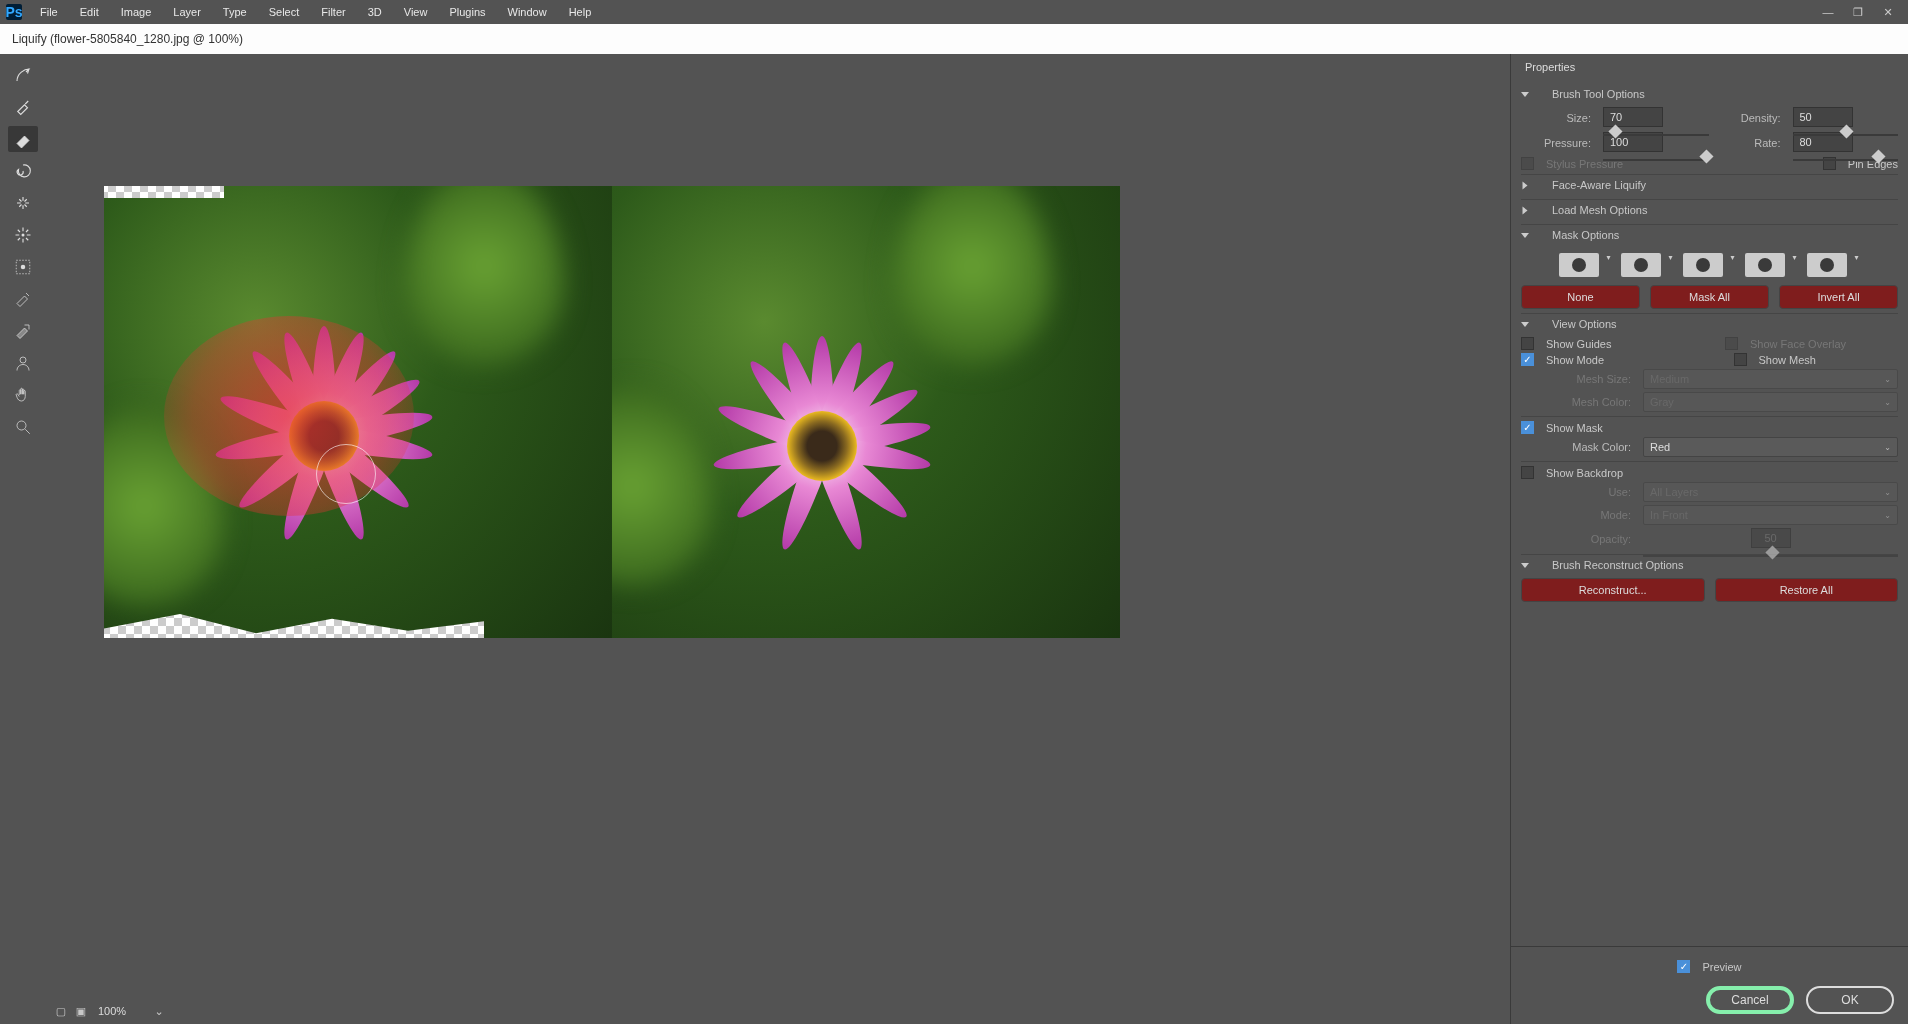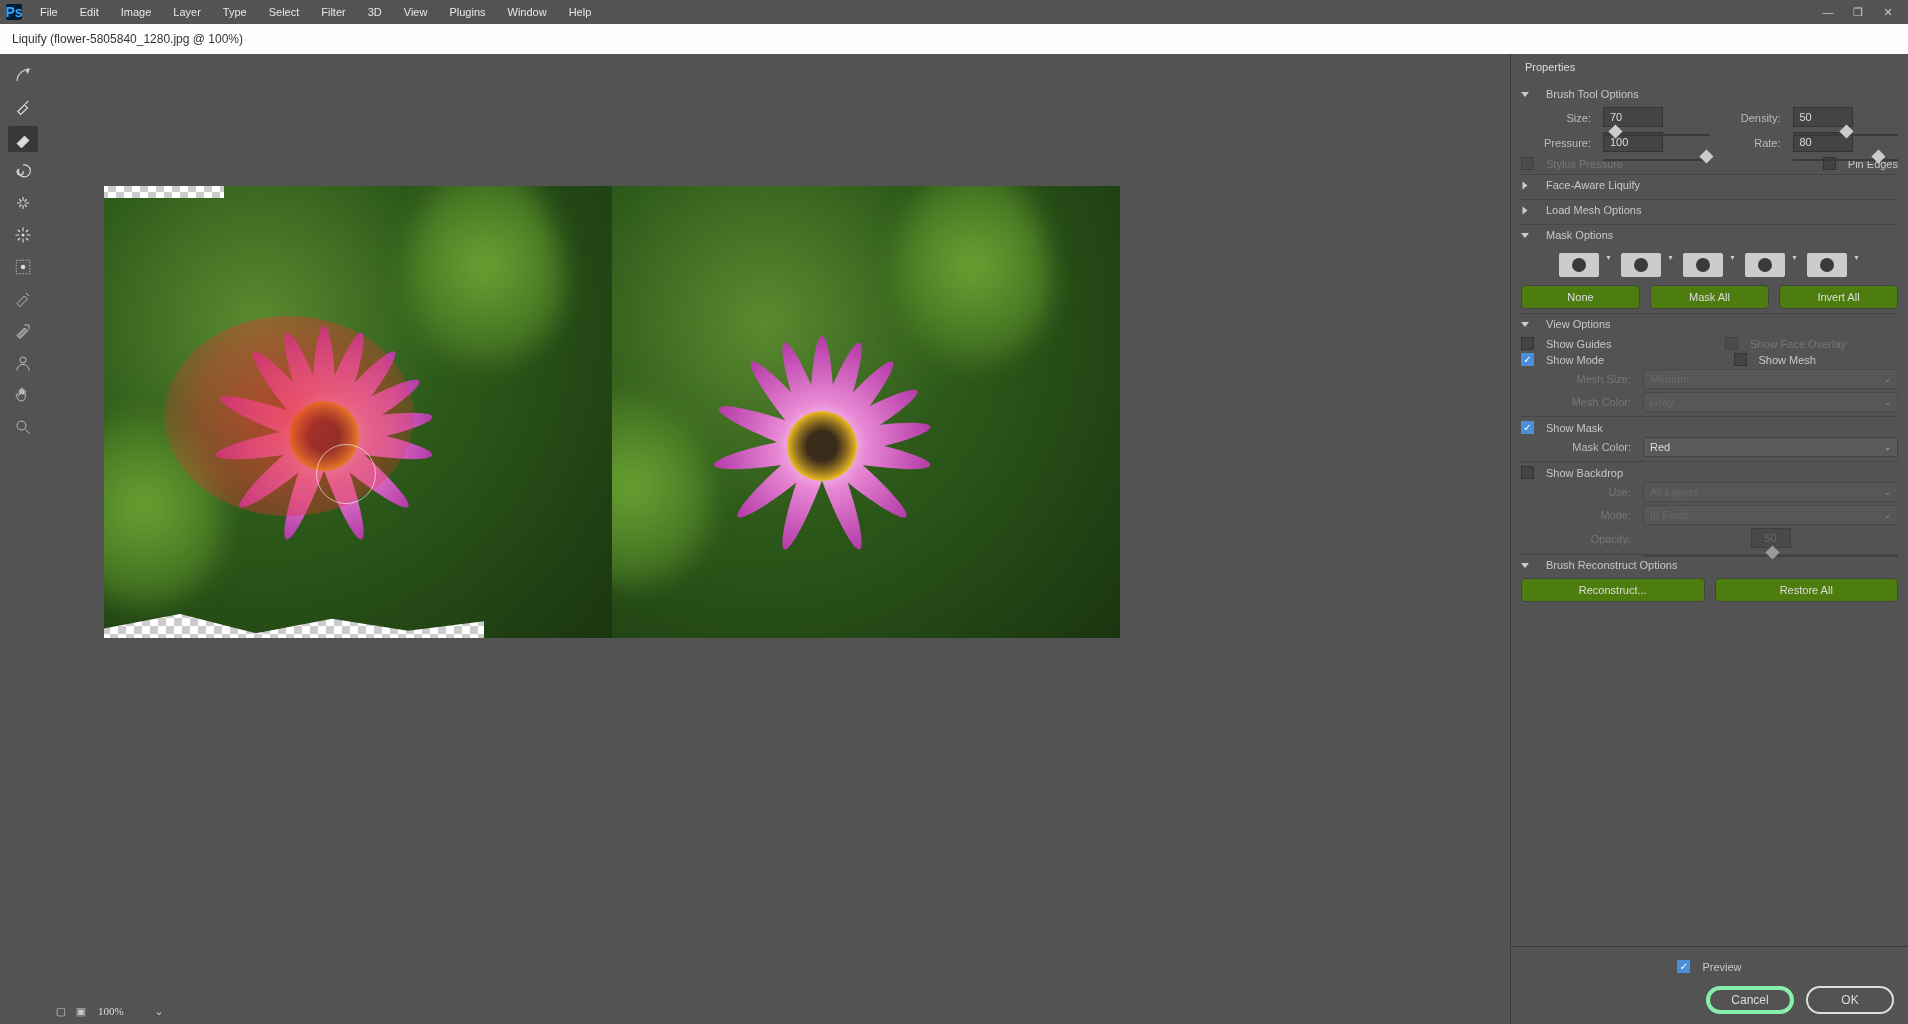--- a/index.html
+++ b/index.html
@@ -29,46 +29,46 @@
 .green-bg { position:absolute; inset:0; background: radial-gradient(circle at 30% 30%, #5a8a2f 0%, #2d5a1a 40%, #1a3510 100%); }
 .blur-leaf { position:absolute; width:160px; height:200px; background: radial-gradient(circle, #6aa333, #2e5818); border-radius: 50% 50% 50% 50% / 60% 60% 40% 40%; filter: blur(12px); }
 .flower { position:absolute; width:280px; height:280px; }
 .petal { position:absolute; left:50%; top:50%; width:24px; height:110px; background: linear-gradient(to top, #fff, #e888d4 40%, #b43aa8); border-radius: 50% 50% 50% 50% / 80% 80% 20% 20%; transform-origin: 50% 100%; }
 .center-disc { position:absolute; left:50%; top:50%; width:70px; height:70px; transform:translate(-50%,-50%); background: radial-gradient(circle, #3a2a1a 30%, #8a6a20 50%, #e8b820 70%); border-radius:50%; }
 .red-overlay { position:absolute; left:60px; top:130px; width:250px; height:200px; background: radial-gradient(circle, rgba(230,50,50,0.7), rgba(230,50,50,0.4) 60%, transparent); border-radius: 50%; }
 .cursor-ring { position:absolute; width:60px; height:60px; border:1px solid rgba(255,255,255,0.6); border-radius:50%; left:270px; top:390px; }
 .chk-pattern { position:absolute; background: repeating-conic-gradient(#fff 0% 25%, #ccc 0% 50%) 50% / 16px 16px; }
 
 .zoombar { height: 26px; background: #535353; display: flex; align-items: center; padding: 0 8px; gap: 6px; }
-.zoom-input { width: 52px; height: 18px; background: #535353; color: #ddd; border: none; font-size: 11px; text-align: left; padding-left:4px;font-family:Liberation Serif, serif; }
+.zoom-input { width: 52px; height: 18px; background: #535353; color: #ddd; border: none; font-size: 11px; text-align: left; padding-left:4px; }
 .zoom-chev { width:14px; height:14px; display:flex; align-items:center; justify-content:center; }
 
 
 .panel { width: 398px; background: #535353; display: flex; flex-direction: column; border-left: 1px solid #3a3a3a; }
 .panel-inner { flex:1; overflow-y:auto; padding: 0 10px 10px 10px; }
 .panel-head { padding: 7px 4px; font-size: 11px; color: #ddd; }
-.section-head { display:flex; align-items:center; gap:17px; padding: 4px 0; border-top: 1px solid #454545; margin-top:4px; cursor:pointer; }
+.section-head { display:flex; align-items:center; gap:23px; padding: 4px 0; border-top: 1px solid #454545; margin-top:4px; cursor:pointer; }
 .section-head.first { border-top: none; }
 .tri { width:0; height:0; border-left:4px solid transparent; border-right:4px solid transparent; border-top:5px solid #ccc; }
 .tri.closed { transform: rotate(-90deg); }
 .row { display:flex; align-items:center; margin: 3px 0; gap: 12px; }
 .lbl { text-align:right; color:#bbb; }
 .num-input { width:60px; height:20px; background:#444; border:1px solid #333; color:#ddd; padding:0 6px; font-size:11px; }
 .slider-wrap { flex:1; height:12px; position:relative; }
 .slider-track { position:absolute; left:0; right:0; top:5px; height:2px; background:#3a3a3a; }
 .slider-dot { position:absolute; top:1px; width:10px; height:10px; background:#ccc; transform:rotate(45deg) translateX(-50%); }
 .chk { width:13px; height:13px; background:#444; border:1px solid #333; display:flex; align-items:center; justify-content:center; }
 .chk.on { background:#4a90d9; border-color:#4a90d9; }
 .chk.on::after { content:"✓"; color:#fff; font-size:10px; line-height:1; }
 .chk.disabled { opacity:0.5; }
 .mask-btns { display:flex; gap:8px; justify-content:center; margin:8px 0; }
 .mask-icon { width:40px; height:24px; background:#ccc; position:relative; border-radius:2px; display:flex; align-items:center; justify-content:center; }
 .mask-icon .dot { width:14px; height:14px; background:#3a3a3a; border-radius:50%; }
 .arrowx { width:6px; font-size:8px; color:#ccc; }
-.wide-btn { flex:1; height:24px; background:#4d7c0f; border:1px solid #444; color:#ddd; display:flex; align-items:center; justify-content:center; cursor:pointer; border-radius:4px; }
+.wide-btn { flex:1; height:24px; background:#7f1d1d; border:1px solid #444; color:#ddd; display:flex; align-items:center; justify-content:center; cursor:pointer; border-radius:4px; }
 .select { flex:1; height:20px; background:#5a5a5a; border:1px solid #444; color:#ddd; padding:0 6px; display:flex; align-items:center; justify-content:space-between; border-radius:2px; }
 .select .chev { font-size:8px; color:#bbb; }
 .disabled-text { color:#777; }
 .footer { padding: 10px 14px; display:flex; flex-direction:column; gap:10px; border-top:1px solid #3a3a3a; }
 .footer-btns { display:flex; gap:12px; justify-content:flex-end; }
 .btn-round { width:88px; height:28px; border:4px solid #86efac; border-radius:14px; background:transparent; color:#ddd; display:flex; align-items:center; justify-content:center; cursor:pointer; font-size:12px; }
 .btn-round.primary { border:2px solid #ddd; }
 hr.sep { border:none; border-top:1px solid #454545; margin:4px 0; }
 </style>
 </head>

